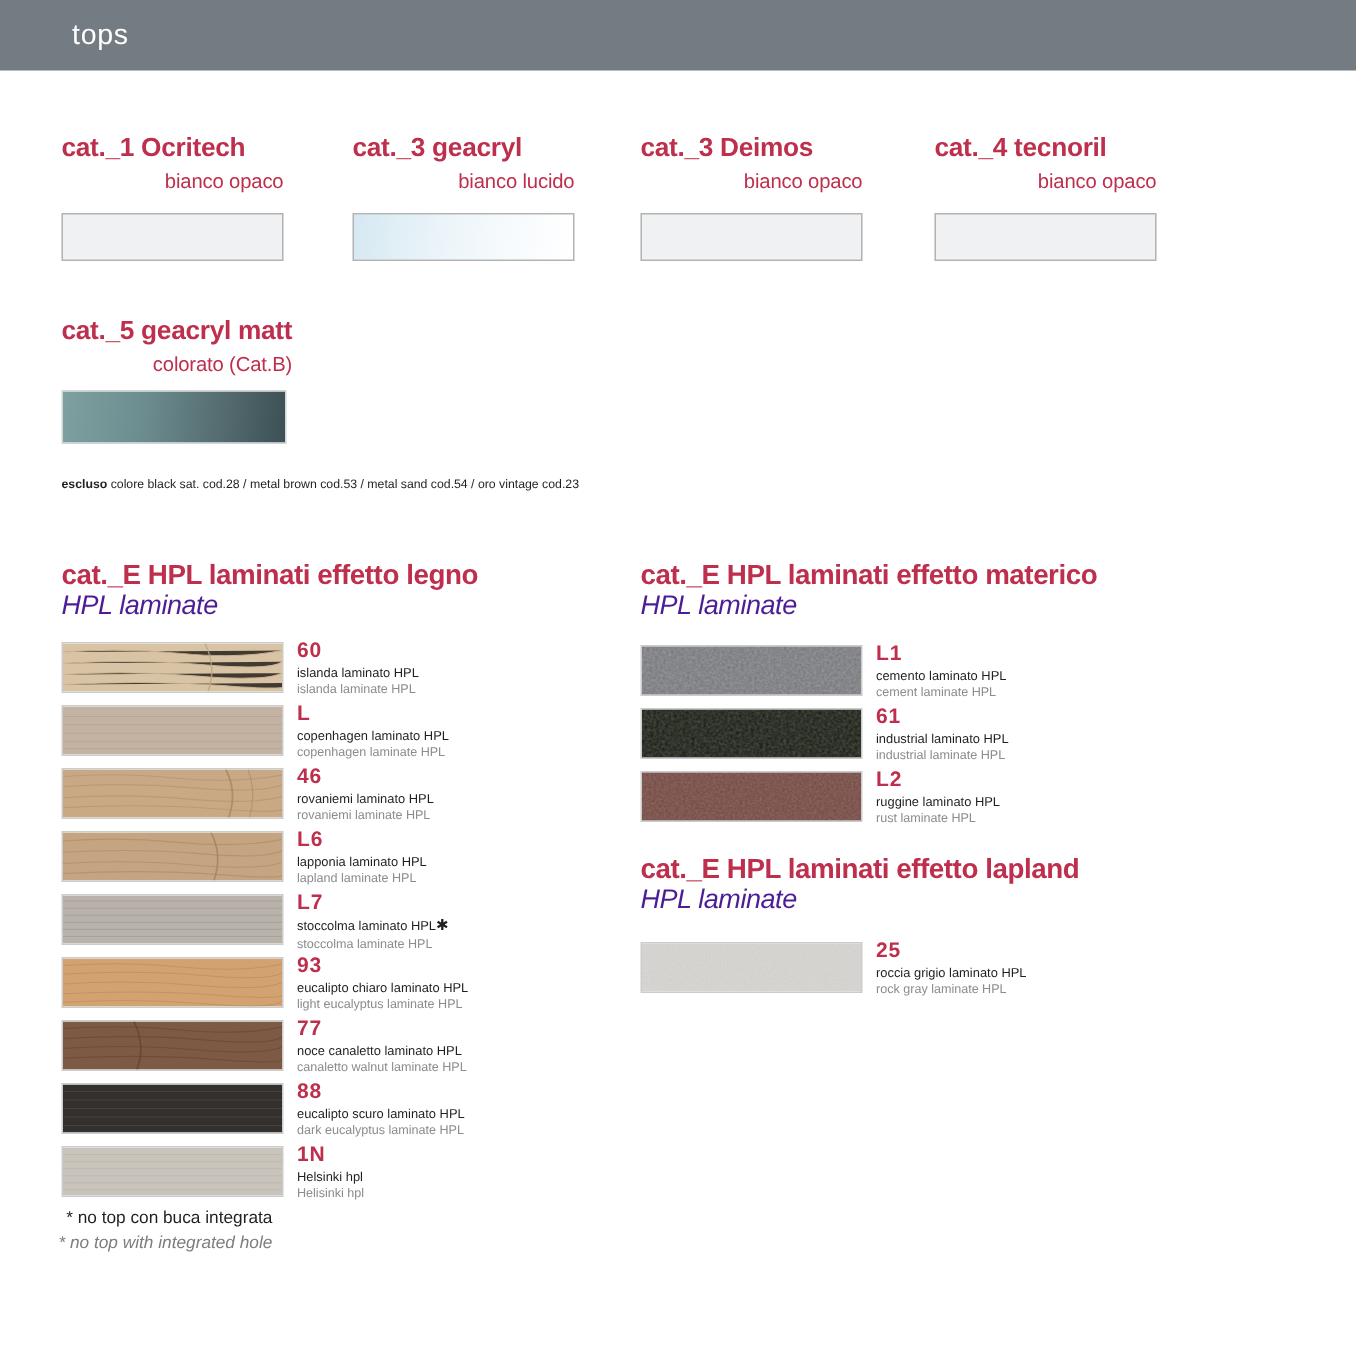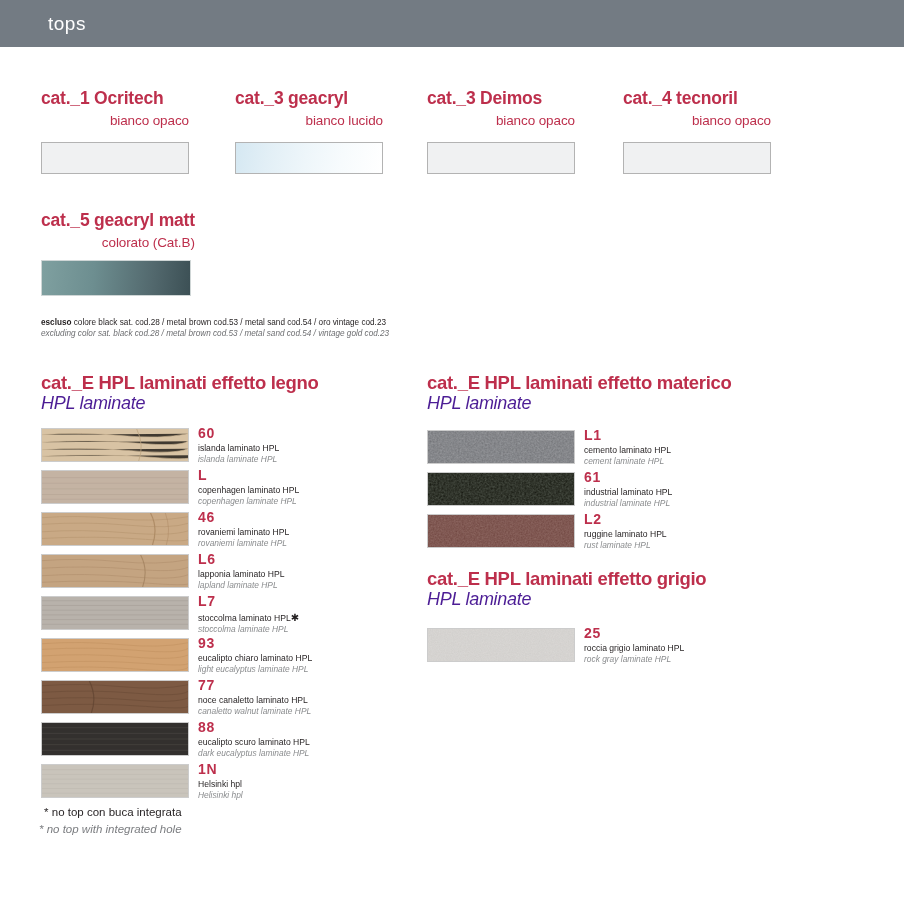--- a/index.html
+++ b/index.html
@@ -84,21 +84,21 @@
   }
   .lam-text { position: absolute; left: 157px; top: -3px; white-space: nowrap; }
   .lam-code {
     color: #bd2f4c; font-size: 14px; font-weight: 700;
     letter-spacing: 0.6px; line-height: 1.25;
   }
   .lam-it {
     color: #231f20; font-size: 8.6px; font-weight: 400; line-height: 1.3;
   }
   .lam-en {
-    color: #8a8c8e; font-size: 8.4px; font-style: italic;
+    color: #8a8c8e; font-size: 8.4px; 
     font-weight: 400; line-height: 1.3;
   }
   .star { font-size: 10px; }
 
   
   .footnote { position: absolute; white-space: nowrap; }
   .footnote .fn1 { font-size: 11.5px; color: #231f20; line-height: 1.45; }
   .footnote .fn2 { font-size: 11.5px; color: #7b7d80; font-style: italic; line-height: 1.45; }
 
   
@@ -138,21 +138,20 @@
   </div>
 
   <div class="mat-card" style="left:41px; top:210px;">
     <span class="cat-title">cat._5 geacryl matt</span>
     <span class="cat-sub">colorato (Cat.B)</span>
   </div>
   <div class="gm-swatch" style="left:41px; top:260px;"></div>
 
   <div class="disclaimer" style="left:41px; top:317px;">
     <div class="line1"><b>escluso</b><span> colore black sat. cod.28 / metal brown cod.53  / metal sand cod.54 / oro vintage cod.23</span></div>
-    <div class="line2">excluding color sat. black cod.28 / metal brown cod.53  / metal sand cod.54 / vintage gold cod.23</div>
   </div>
 
   <div style="position:absolute; left:41px; top:372px;">
     <div class="sec-title">cat._E HPL laminati effetto legno</div>
     <div class="sec-sub">HPL laminate</div>
   </div>
 
   <div class="lam-row" style="left:41px; top:428px;">
     <div class="lam-chip">
       <svg class="tx" viewBox="0 0 148 34" preserveAspectRatio="none">
@@ -397,21 +396,21 @@
         </svg>
     </div>
     <div class="lam-text">
       <div class="lam-code">L2</div>
       <div class="lam-it">ruggine laminato HPL</div>
       <div class="lam-en">rust laminate HPL</div>
     </div>
   </div>
 
   <div style="position:absolute; left:427px; top:568px;">
-    <div class="sec-title">cat._E HPL laminati effetto grigio</div>
+    <div class="sec-title">cat._E HPL laminati effetto lapland</div>
     <div class="sec-sub">HPL laminate</div>
   </div>
 
   <div class="lam-row" style="left:427px; top:628px;">
     <div class="lam-chip">
       <svg class="tx" viewBox="0 0 148 34" preserveAspectRatio="none">
           <defs>
             <filter id="fg">
               <feTurbulence type="fractalNoise" baseFrequency="0.85" numOctaves="4"></feTurbulence>
               <feColorMatrix values="0 0 0 0 0.76 0 0 0 0 0.75 0 0 0 0 0.74 0 0 0 1 0"></feColorMatrix>

